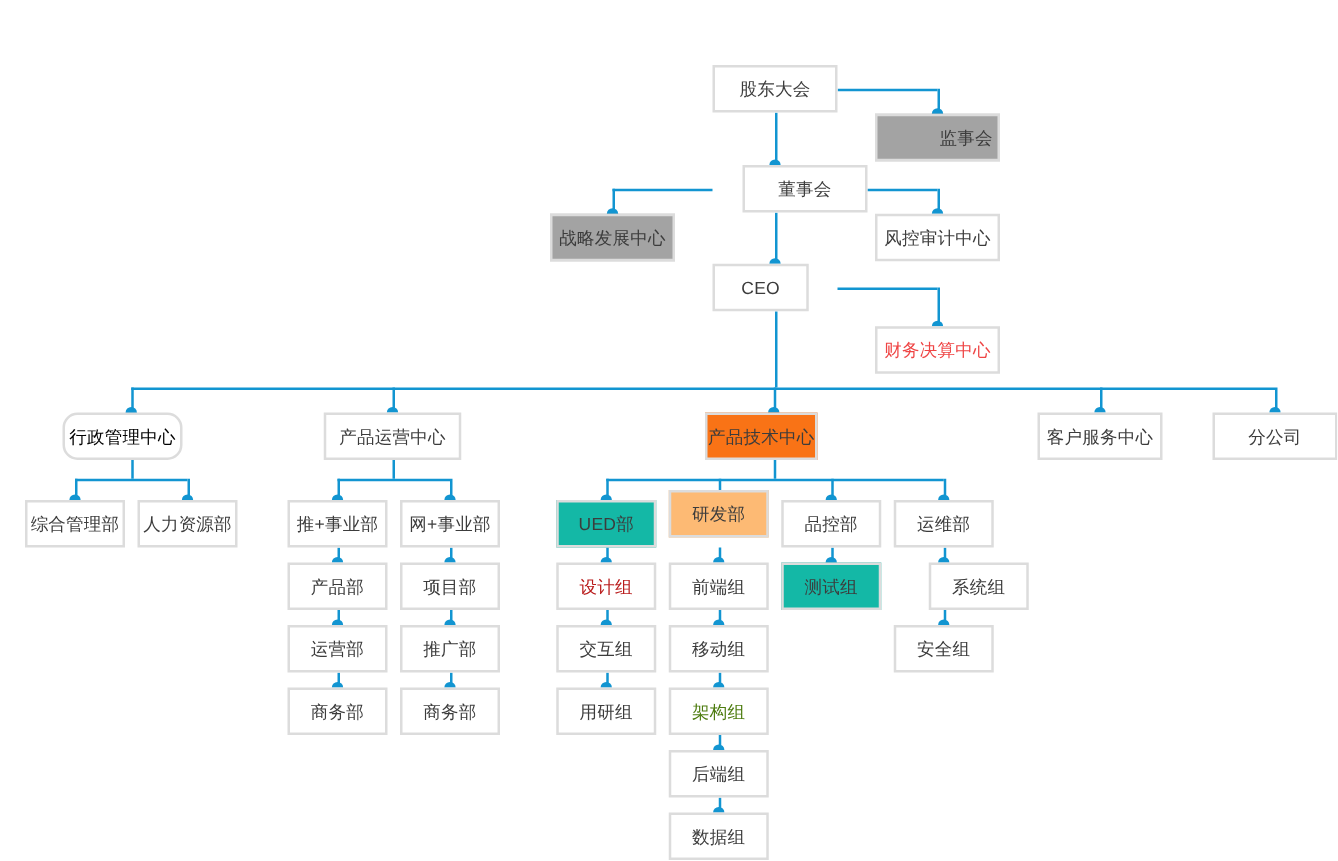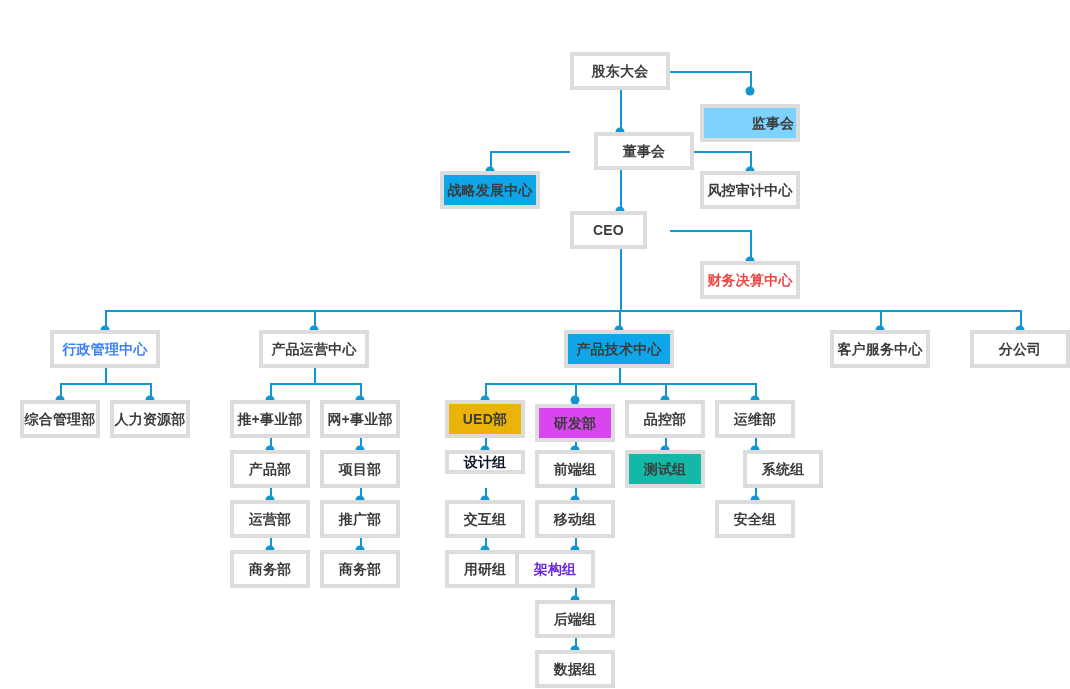--- a/index.html
+++ b/index.html
@@ -15,30 +15,29 @@
     position: relative;
     width: 1070px;
     height: 689px;
     background: #ffffff;
     overflow: hidden;
   }
   .node {
     position: absolute;
     box-sizing: border-box;
     background: #ffffff;
-    border: 4px solid #7f1d1d;
+    border: 2px solid #7f1d1d;
     color: #3c3c3c;
     font-size: 14px;
     line-height: 1;
     display: flex;
     align-items: center;
     justify-content: center;
     white-space: nowrap;
     letter-spacing: 0.2px;
-    font-weight: bold;
   }
   .edge {
     position: absolute;
     background: #1295d1;
   }
   .edge-h { height: 1.6px; }
   .edge-v { width: 1.6px; }
   .dot {
     position: absolute;
     width: 9px;
@@ -130,49 +129,49 @@
     <div class="dot" style="left: 575px; top: 600px; background: rgb(18, 149, 209);"></div>
     <div class="edge edge-v" style="left: 575px; top: 638px; background: rgb(18, 149, 209); height: 12px;"></div>
     <div class="dot" style="left: 575px; top: 650px; background: rgb(18, 149, 209);"></div>
     <div class="edge edge-v" style="left: 665px; top: 438px; background: rgb(18, 149, 209); height: 12px;"></div>
     <div class="dot" style="left: 665px; top: 450px; background: rgb(18, 149, 209);"></div>
     <div class="edge edge-v" style="left: 755px; top: 438px; background: rgb(18, 149, 209); height: 12px;"></div>
     <div class="dot" style="left: 755px; top: 450px; background: rgb(18, 149, 209);"></div>
     <div class="edge edge-v" style="left: 755px; top: 488px; background: rgb(18, 149, 209); height: 12px;"></div>
     <div class="dot" style="left: 755px; top: 500px; background: rgb(18, 149, 209);"></div>
     <div class="node" style="left: 570px; top: 52px; width: 100px; height: 38px; border-color: rgb(220, 220, 220); background: rgb(255, 255, 255); color: rgb(60, 60, 60);">股东大会</div>
-    <div class="node" style="left: 700px; top: 104px; width: 100px; height: 38px; border-color: rgb(220, 220, 220); background: #7dd3fc; color: rgb(60, 60, 60); padding-left: 46px;">监事会</div>
+    <div class="node" style="left: 700px; top: 91px; width: 100px; height: 38px; border-color: rgb(220, 220, 220); background: #a3a3a3; color: rgb(60, 60, 60); padding-left: 46px;">监事会</div>
     <div class="node" style="left: 570px; top: 132px; width: 100px; height: 38px; border-color: rgb(220, 220, 220); background: rgb(255, 255, 255); color: rgb(60, 60, 60); margin-left: 24px;">董事会</div>
-    <div class="node" style="left: 440px; top: 171px; width: 100px; height: 38px; border-color: rgb(220, 220, 220); background: #0ea5e9; color: rgb(60, 60, 60);">战略发展中心</div>
+    <div class="node" style="left: 440px; top: 171px; width: 100px; height: 38px; border-color: rgb(220, 220, 220); background: #a3a3a3; color: rgb(60, 60, 60);">战略发展中心</div>
     <div class="node" style="left: 700px; top: 171px; width: 100px; height: 38px; border-color: rgb(220, 220, 220); background: rgb(255, 255, 255); color: rgb(60, 60, 60);">风控审计中心</div>
     <div class="node" style="left: 570px; top: 211px; width: 77px; height: 38px; border-color: rgb(220, 220, 220); background: rgb(255, 255, 255); color: rgb(60, 60, 60);">CEO</div>
     <div class="node" style="left: 700px; top: 261px; width: 100px; height: 38px; border-color: rgb(220, 220, 220); background: rgb(255, 255, 255); color: #ef4444;">财务决算中心</div>
-    <div class="node" style="left: 50px; top: 330px; width: 110px; height: 38px; border-color: rgb(220, 220, 220); background: rgb(255, 255, 255); color: #3b82f6;">行政管理中心</div>
+    <div class="node" style="left: 50px; top: 330px; width: 96px; height: 38px; border-color: rgb(220, 220, 220); background: rgb(255, 255, 255); color: #000000; border-radius: 12px;">行政管理中心</div>
     <div class="node" style="left: 259px; top: 330px; width: 110px; height: 38px; border-color: rgb(220, 220, 220); background: rgb(255, 255, 255); color: rgb(60, 60, 60);">产品运营中心</div>
-    <div class="node" style="left: 564px; top: 330px; width: 110px; height: 38px; border-color: rgb(220, 220, 220); background: #0ea5e9; color: rgb(60, 60, 60);">产品技术中心</div>
+    <div class="node" style="left: 564px; top: 330px; width: 90px; height: 38px; border-color: rgb(220, 220, 220); background: #f97316; color: rgb(60, 60, 60);">产品技术中心</div>
     <div class="node" style="left: 830px; top: 330px; width: 100px; height: 38px; border-color: rgb(220, 220, 220); background: rgb(255, 255, 255); color: rgb(60, 60, 60);">客户服务中心</div>
     <div class="node" style="left: 970px; top: 330px; width: 100px; height: 38px; border-color: rgb(220, 220, 220); background: rgb(255, 255, 255); color: rgb(60, 60, 60);">分公司</div>
     <div class="node" style="left: 20px; top: 400px; width: 80px; height: 38px; border-color: rgb(220, 220, 220); background: rgb(255, 255, 255); color: rgb(60, 60, 60);">综合管理部</div>
     <div class="node" style="left: 110px; top: 400px; width: 80px; height: 38px; border-color: rgb(220, 220, 220); background: rgb(255, 255, 255); color: rgb(60, 60, 60);">人力资源部</div>
     <div class="node" style="left: 230px; top: 400px; width: 80px; height: 38px; border-color: rgb(220, 220, 220); background: rgb(255, 255, 255); color: rgb(60, 60, 60);">推+事业部</div>
     <div class="node" style="left: 230px; top: 450px; width: 80px; height: 38px; border-color: rgb(220, 220, 220); background: rgb(255, 255, 255); color: rgb(60, 60, 60);">产品部</div>
     <div class="node" style="left: 230px; top: 500px; width: 80px; height: 38px; border-color: rgb(220, 220, 220); background: rgb(255, 255, 255); color: rgb(60, 60, 60);">运营部</div>
     <div class="node" style="left: 230px; top: 550px; width: 80px; height: 38px; border-color: rgb(220, 220, 220); background: rgb(255, 255, 255); color: rgb(60, 60, 60);">商务部</div>
     <div class="node" style="left: 320px; top: 400px; width: 80px; height: 38px; border-color: rgb(220, 220, 220); background: rgb(255, 255, 255); color: rgb(60, 60, 60);">网+事业部</div>
     <div class="node" style="left: 320px; top: 450px; width: 80px; height: 38px; border-color: rgb(220, 220, 220); background: rgb(255, 255, 255); color: rgb(60, 60, 60);">项目部</div>
     <div class="node" style="left: 320px; top: 500px; width: 80px; height: 38px; border-color: rgb(220, 220, 220); background: rgb(255, 255, 255); color: rgb(60, 60, 60);">推广部</div>
     <div class="node" style="left: 320px; top: 550px; width: 80px; height: 38px; border-color: rgb(220, 220, 220); background: rgb(255, 255, 255); color: rgb(60, 60, 60);">商务部</div>
-    <div class="node" style="left: 445px; top: 400px; width: 80px; height: 38px; border-color: rgb(220, 220, 220); background: #eab308; color: rgb(60, 60, 60);">UED部</div>
-    <div class="node" style="left: 445px; top: 450px; width: 80px; height: 24px; border-color: rgb(220, 220, 220); background: rgb(255, 255, 255); color: #0f172a;">设计组</div>
+    <div class="node" style="left: 445px; top: 400px; width: 80px; height: 38px; border-color: rgb(220, 220, 220); background: #14b8a6; color: rgb(60, 60, 60);">UED部</div>
+    <div class="node" style="left: 445px; top: 450px; width: 80px; height: 38px; border-color: rgb(220, 220, 220); background: rgb(255, 255, 255); color: #b91c1c;">设计组</div>
     <div class="node" style="left: 445px; top: 500px; width: 80px; height: 38px; border-color: rgb(220, 220, 220); background: rgb(255, 255, 255); color: rgb(60, 60, 60);">交互组</div>
     <div class="node" style="left: 445px; top: 550px; width: 80px; height: 38px; border-color: rgb(220, 220, 220); background: rgb(255, 255, 255); color: rgb(60, 60, 60);">用研组</div>
-    <div class="node" style="left: 535px; top: 404px; width: 80px; height: 38px; border-color: rgb(220, 220, 220); background: #d946ef; color: rgb(60, 60, 60);">研发部</div>
+    <div class="node" style="left: 535px; top: 392px; width: 80px; height: 38px; border-color: rgb(220, 220, 220); background: #fdba74; color: rgb(60, 60, 60);">研发部</div>
     <div class="node" style="left: 535px; top: 450px; width: 80px; height: 38px; border-color: rgb(220, 220, 220); background: rgb(255, 255, 255); color: rgb(60, 60, 60);">前端组</div>
     <div class="node" style="left: 535px; top: 500px; width: 80px; height: 38px; border-color: rgb(220, 220, 220); background: rgb(255, 255, 255); color: rgb(60, 60, 60);">移动组</div>
-    <div class="node" style="left: 515px; top: 550px; width: 80px; height: 38px; border-color: rgb(220, 220, 220); background: rgb(255, 255, 255); color: #6d28d9;">架构组</div>
+    <div class="node" style="left: 535px; top: 550px; width: 80px; height: 38px; border-color: rgb(220, 220, 220); background: rgb(255, 255, 255); color: #4d7c0f;">架构组</div>
     <div class="node" style="left: 535px; top: 600px; width: 80px; height: 38px; border-color: rgb(220, 220, 220); background: rgb(255, 255, 255); color: rgb(60, 60, 60);">后端组</div>
     <div class="node" style="left: 535px; top: 650px; width: 80px; height: 38px; border-color: rgb(220, 220, 220); background: rgb(255, 255, 255); color: rgb(60, 60, 60);">数据组</div>
     <div class="node" style="left: 625px; top: 400px; width: 80px; height: 38px; border-color: rgb(220, 220, 220); background: rgb(255, 255, 255); color: rgb(60, 60, 60);">品控部</div>
     <div class="node" style="left: 625px; top: 450px; width: 80px; height: 38px; border-color: rgb(220, 220, 220); background: #14b8a6; color: rgb(60, 60, 60);">测试组</div>
     <div class="node" style="left: 715px; top: 400px; width: 80px; height: 38px; border-color: rgb(220, 220, 220); background: rgb(255, 255, 255); color: rgb(60, 60, 60);">运维部</div>
     <div class="node" style="left: 715px; top: 450px; width: 80px; height: 38px; border-color: rgb(220, 220, 220); background: rgb(255, 255, 255); color: rgb(60, 60, 60); margin-left: 28px;">系统组</div>
     <div class="node" style="left: 715px; top: 500px; width: 80px; height: 38px; border-color: rgb(220, 220, 220); background: rgb(255, 255, 255); color: rgb(60, 60, 60);">安全组</div>
   </div>
 
 </body></html>

